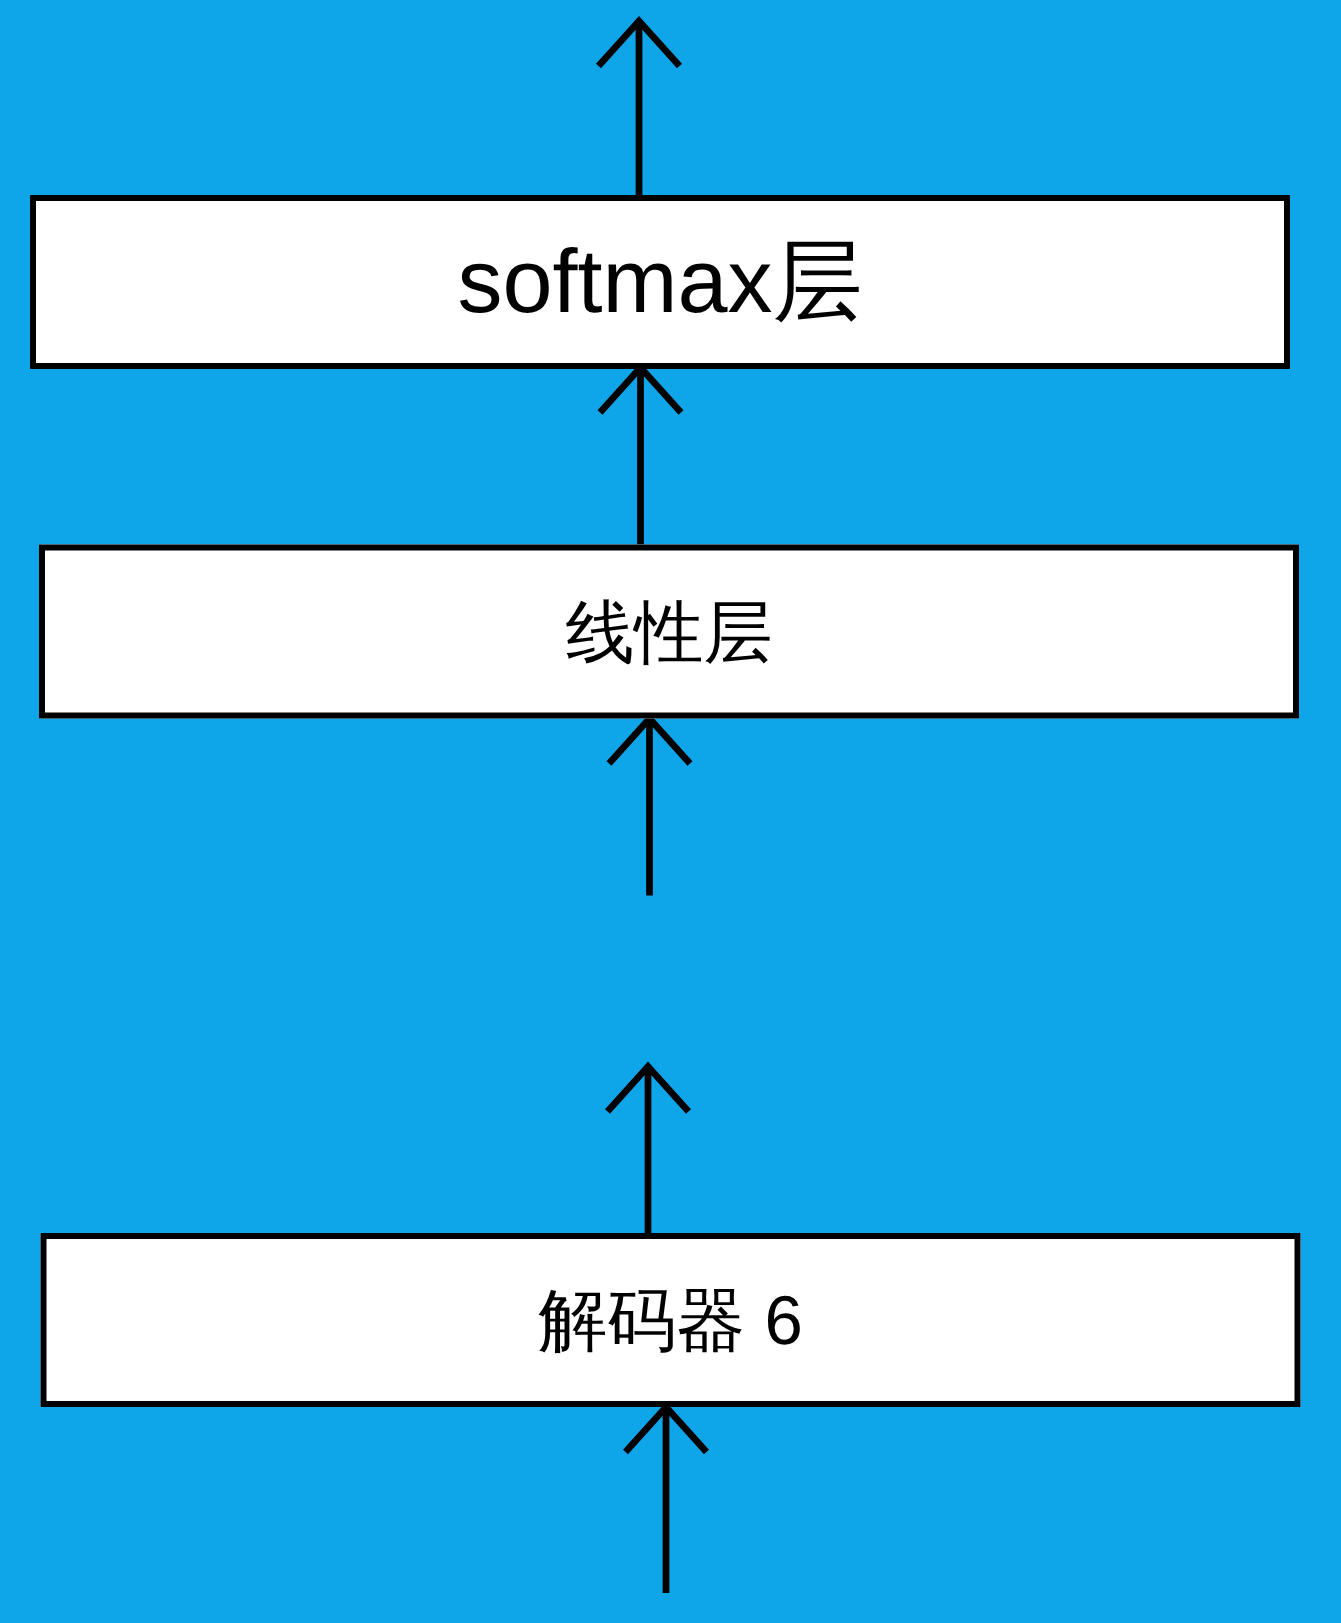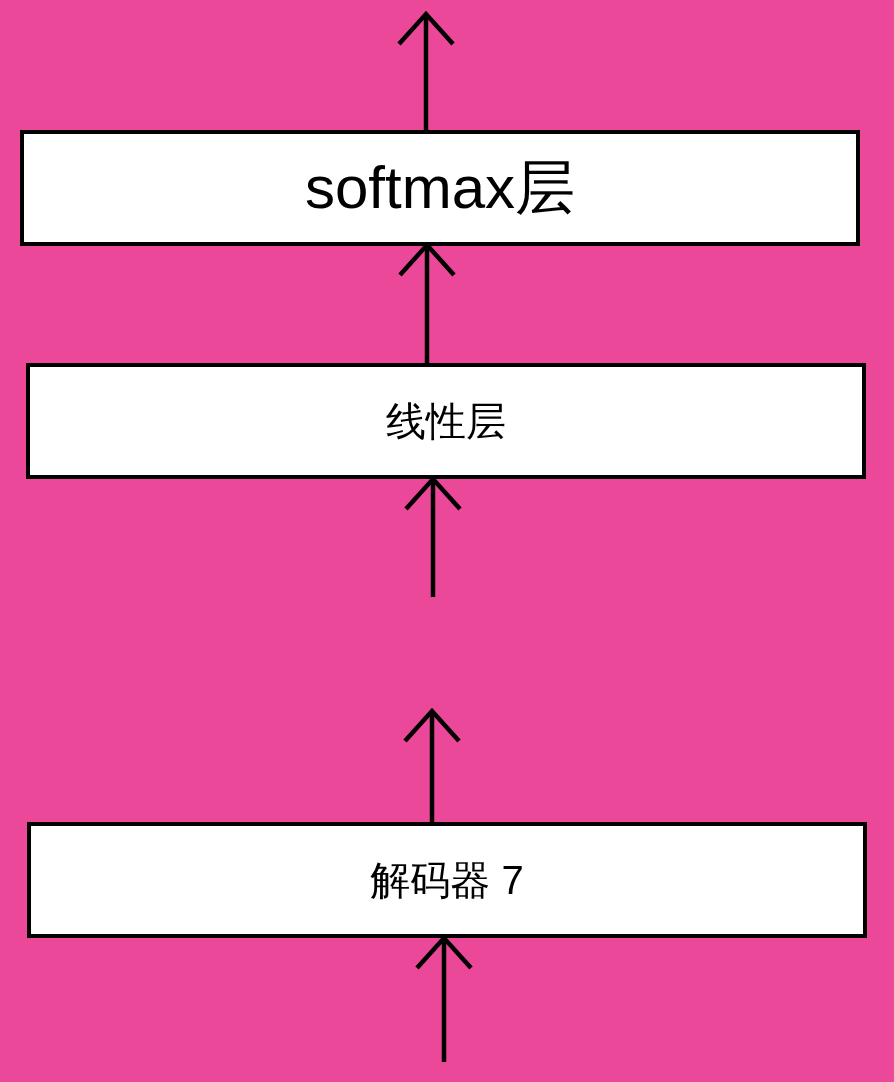--- a/index.html
+++ b/index.html
@@ -8,21 +8,21 @@
     padding: 0;
     background: #ffffff;
   }
   body {
     font-family: "Liberation Sans", "DejaVu Sans", sans-serif;
   }
   #diagram-canvas {
     position: relative;
     width: 894px;
     height: 1082px;
-    background: #ec4899;
+    background: #0ea5e9;
     overflow: hidden;
   }
   #diagram-svg {
     position: absolute;
     left: 0;
     top: 0;
     width: 894px;
     height: 1082px;
     display: block;
   }
@@ -30,21 +30,21 @@
     position: absolute;
     box-sizing: border-box;
     border: 4px solid #000000;
     background: #ffffff;
     display: flex;
     align-items: center;
     justify-content: center;
   }
   .node-label {
     font-family: "Liberation Sans", "DejaVu Sans", sans-serif;
-    font-size: 40px;
+    font-size: 46px;
     line-height: 1;
     color: #000000;
     white-space: nowrap;
     letter-spacing: 0px;
     text-align: center;
     font-weight: 400;
   }
   .node-label.latin-mixed {
     font-size: 60px;
   }
@@ -72,16 +72,16 @@
   <div class="node-box" style="left: 20px; top: 130px; width: 840px; height: 116px; border-color: rgb(0, 0, 0);">
     <span class="node-label latin-mixed">softmax层</span>
   </div>
 
   <div class="node-box" style="left: 26px; top: 363px; width: 840px; height: 116px; border-color: rgb(0, 0, 0);">
     <span class="node-label">线性层</span>
   </div>
 
 
   <div class="node-box" style="left: 27px; top: 822px; width: 840px; height: 116px; border-color: rgb(0, 0, 0);">
-    <span class="node-label">解码器 7</span>
+    <span class="node-label">解码器 6</span>
   </div>
 
 </div>
 
 </body></html>

